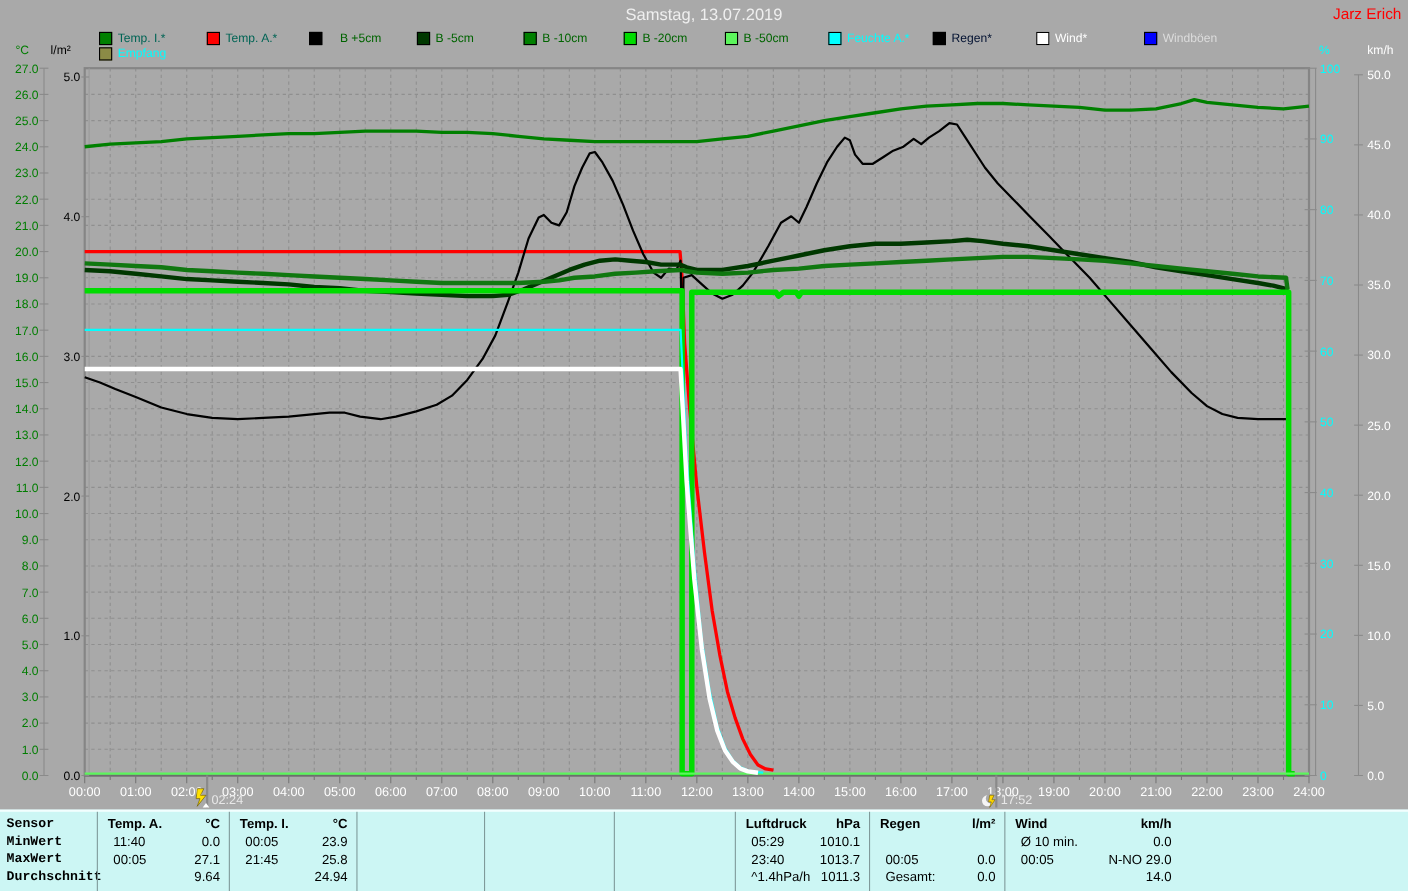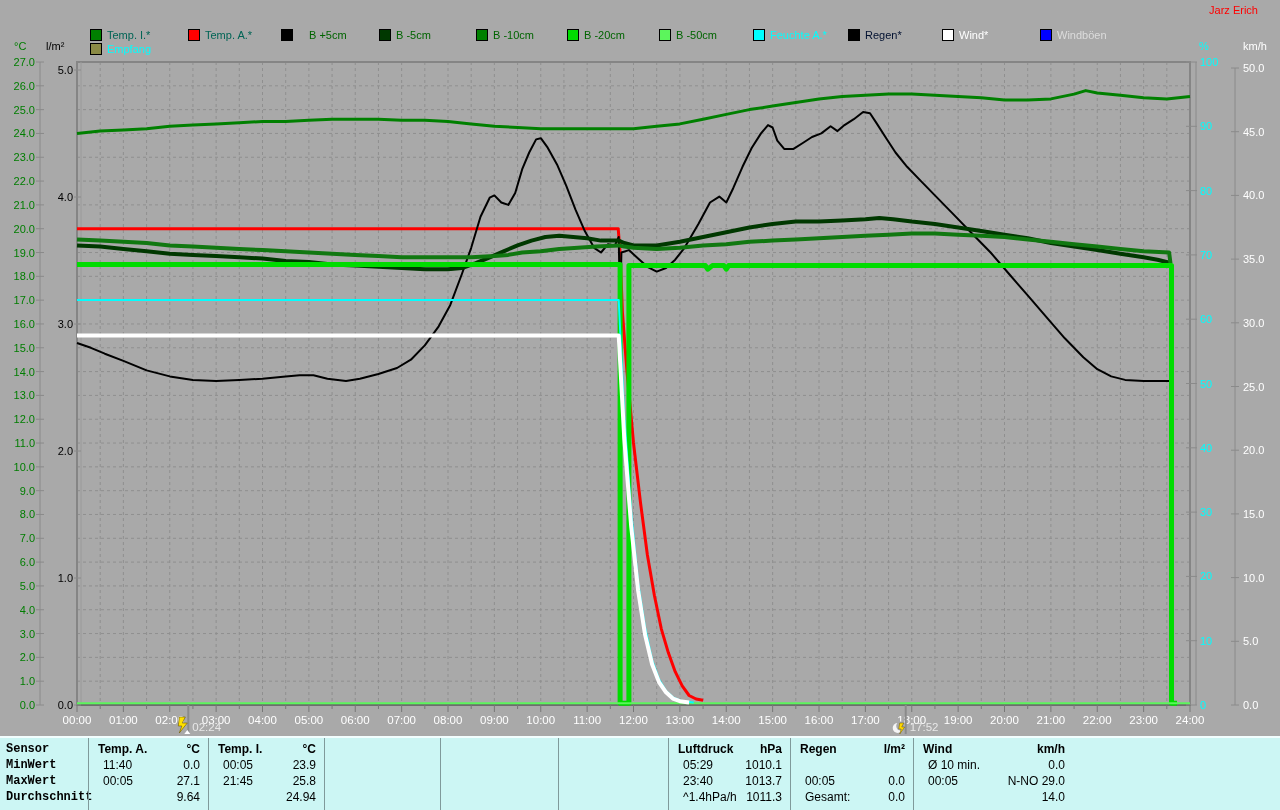--- a/index.html
+++ b/index.html
@@ -1,39 +1,40 @@
 <!DOCTYPE html>
 <html><head>
 <meta charset="utf-8">
 <style>
   html,body{margin:0;padding:0;background:#7d7d7d;}
   .stage{position:relative;width:1280px;height:810px;background:#a9a9a9;overflow:hidden;
          font-family:"Liberation Sans",sans-serif;-webkit-font-smoothing:none;}
   .title{position:absolute;left:0;right:0;top:5px;text-align:center;color:#efefef;font-size:15px;}
-  .watermark{position:absolute;right:22px;top:4px;color:#ff0000;font-size:11px;}
+  .watermark{position:absolute;right:6px;top:4px;color:#ff0000;font-size:14px;}
   .legend{position:absolute;left:0;top:0;width:1280px;height:58px;}
   .legend-item{position:absolute;display:flex;align-items:center;gap:5px;font-size:11px;white-space:nowrap;}
   .legend-swatch{width:10px;height:10px;border:1px solid #000;flex:0 0 auto;}
   .axis-unit{position:absolute;font-size:11px;}
   svg text{font-family:"Liberation Sans",sans-serif;}
   .summary{position:absolute;left:0;top:736px;width:1280px;height:74px;background:#ccf6f4;border-top:2px solid #f2fefe;}
   .tcol{position:absolute;top:0;height:100%;}
   .tcol.sep{border-left:1px solid #7f9a9a;}
   .trow{position:absolute;left:0;right:0;height:16px;font-size:12px;color:#000;}
   .trow .t1{position:absolute;left:14px;}
   .trow .t2{position:absolute;right:9px;}
   .trow.hdr{font-weight:bold;}
   .trow.hdr .t1{left:9px;}
   .rowlabels .trow{font-weight:bold;font-family:Liberation Mono, monospace;}
   .rowlabels .t1{left:6px;}
 </style>
 </head>
 <body>
 
 <div class="stage">
+  <div class="title">Samstag, 13.07.2019</div>
   <div class="watermark">Jarz Erich</div>
 
   <div class="legend">
       <div class="legend-item" style="left: 90px; top: 29px;">
         <span class="legend-swatch" style="background: rgb(0, 128, 0);"></span>
         <span style="color: rgb(0, 100, 85);">Temp. I.*</span>
       </div>
       <div class="legend-item" style="left: 188px; top: 29px;">
         <span class="legend-swatch" style="background: rgb(255, 0, 0);"></span>
         <span style="color: rgb(0, 100, 85);">Temp. A.*</span>

